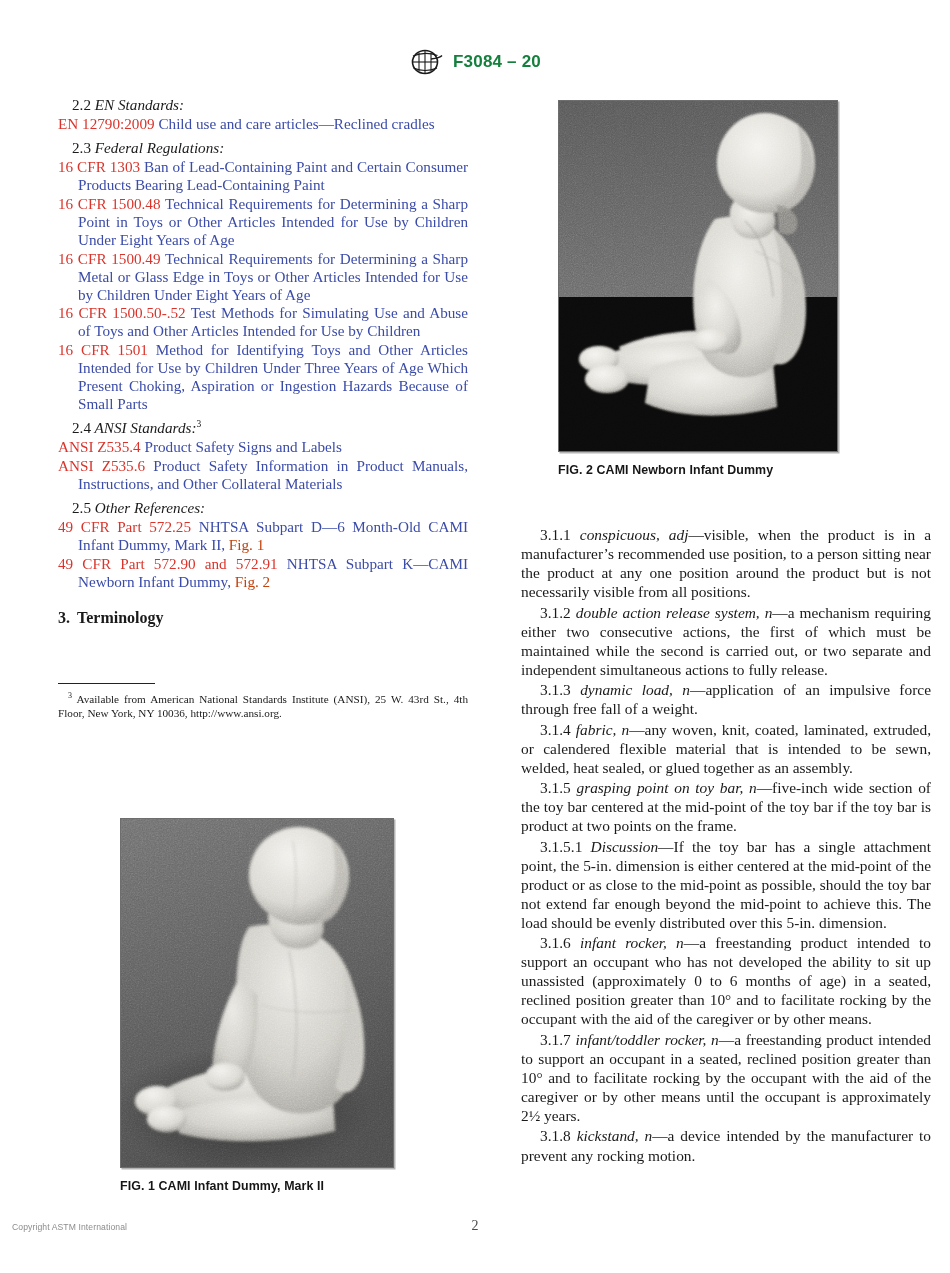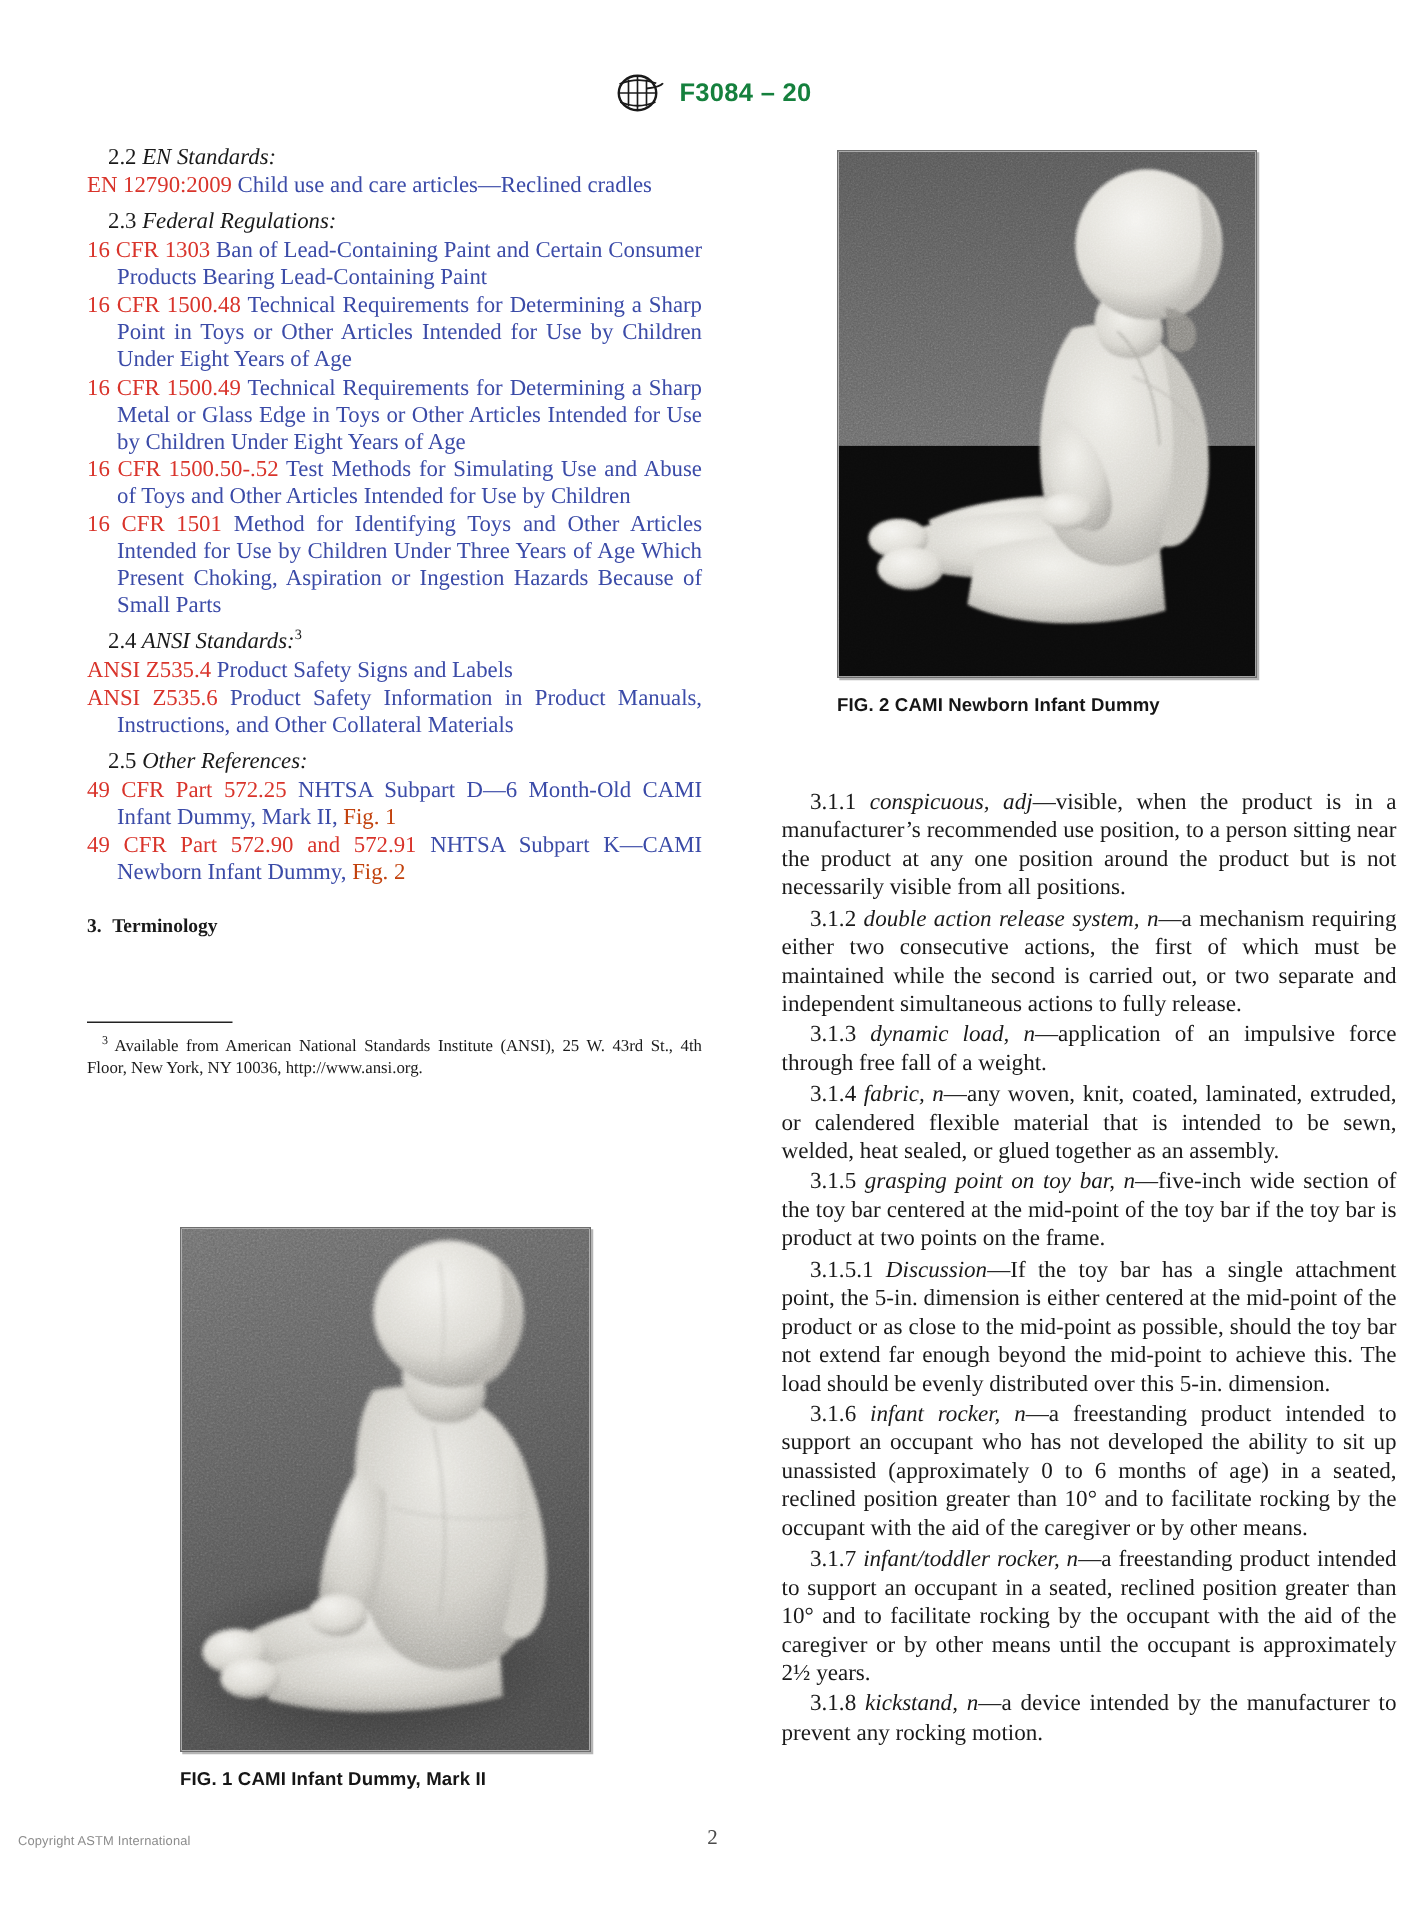--- a/index.html
+++ b/index.html
@@ -87,21 +87,21 @@
   .ref .desig {
     color: #d9342b;
   }
   .ref .figref {
     color: #c2410c;
   }
 
   .body-head {
     font-family: "Liberation Serif", "DejaVu Serif", serif;
     font-weight: bold;
-    font-size: 13px;
+    font-size: 16px;
     margin: 18px 0 4px 0;
   }
   .body-head .hnum { margin-right: 7px; }
 
   .para {
     font-size: 15.4px;
     line-height: 1.235;
     text-align: justify;
     margin: 0 0 1.5px 0;
     text-indent: 19px;

